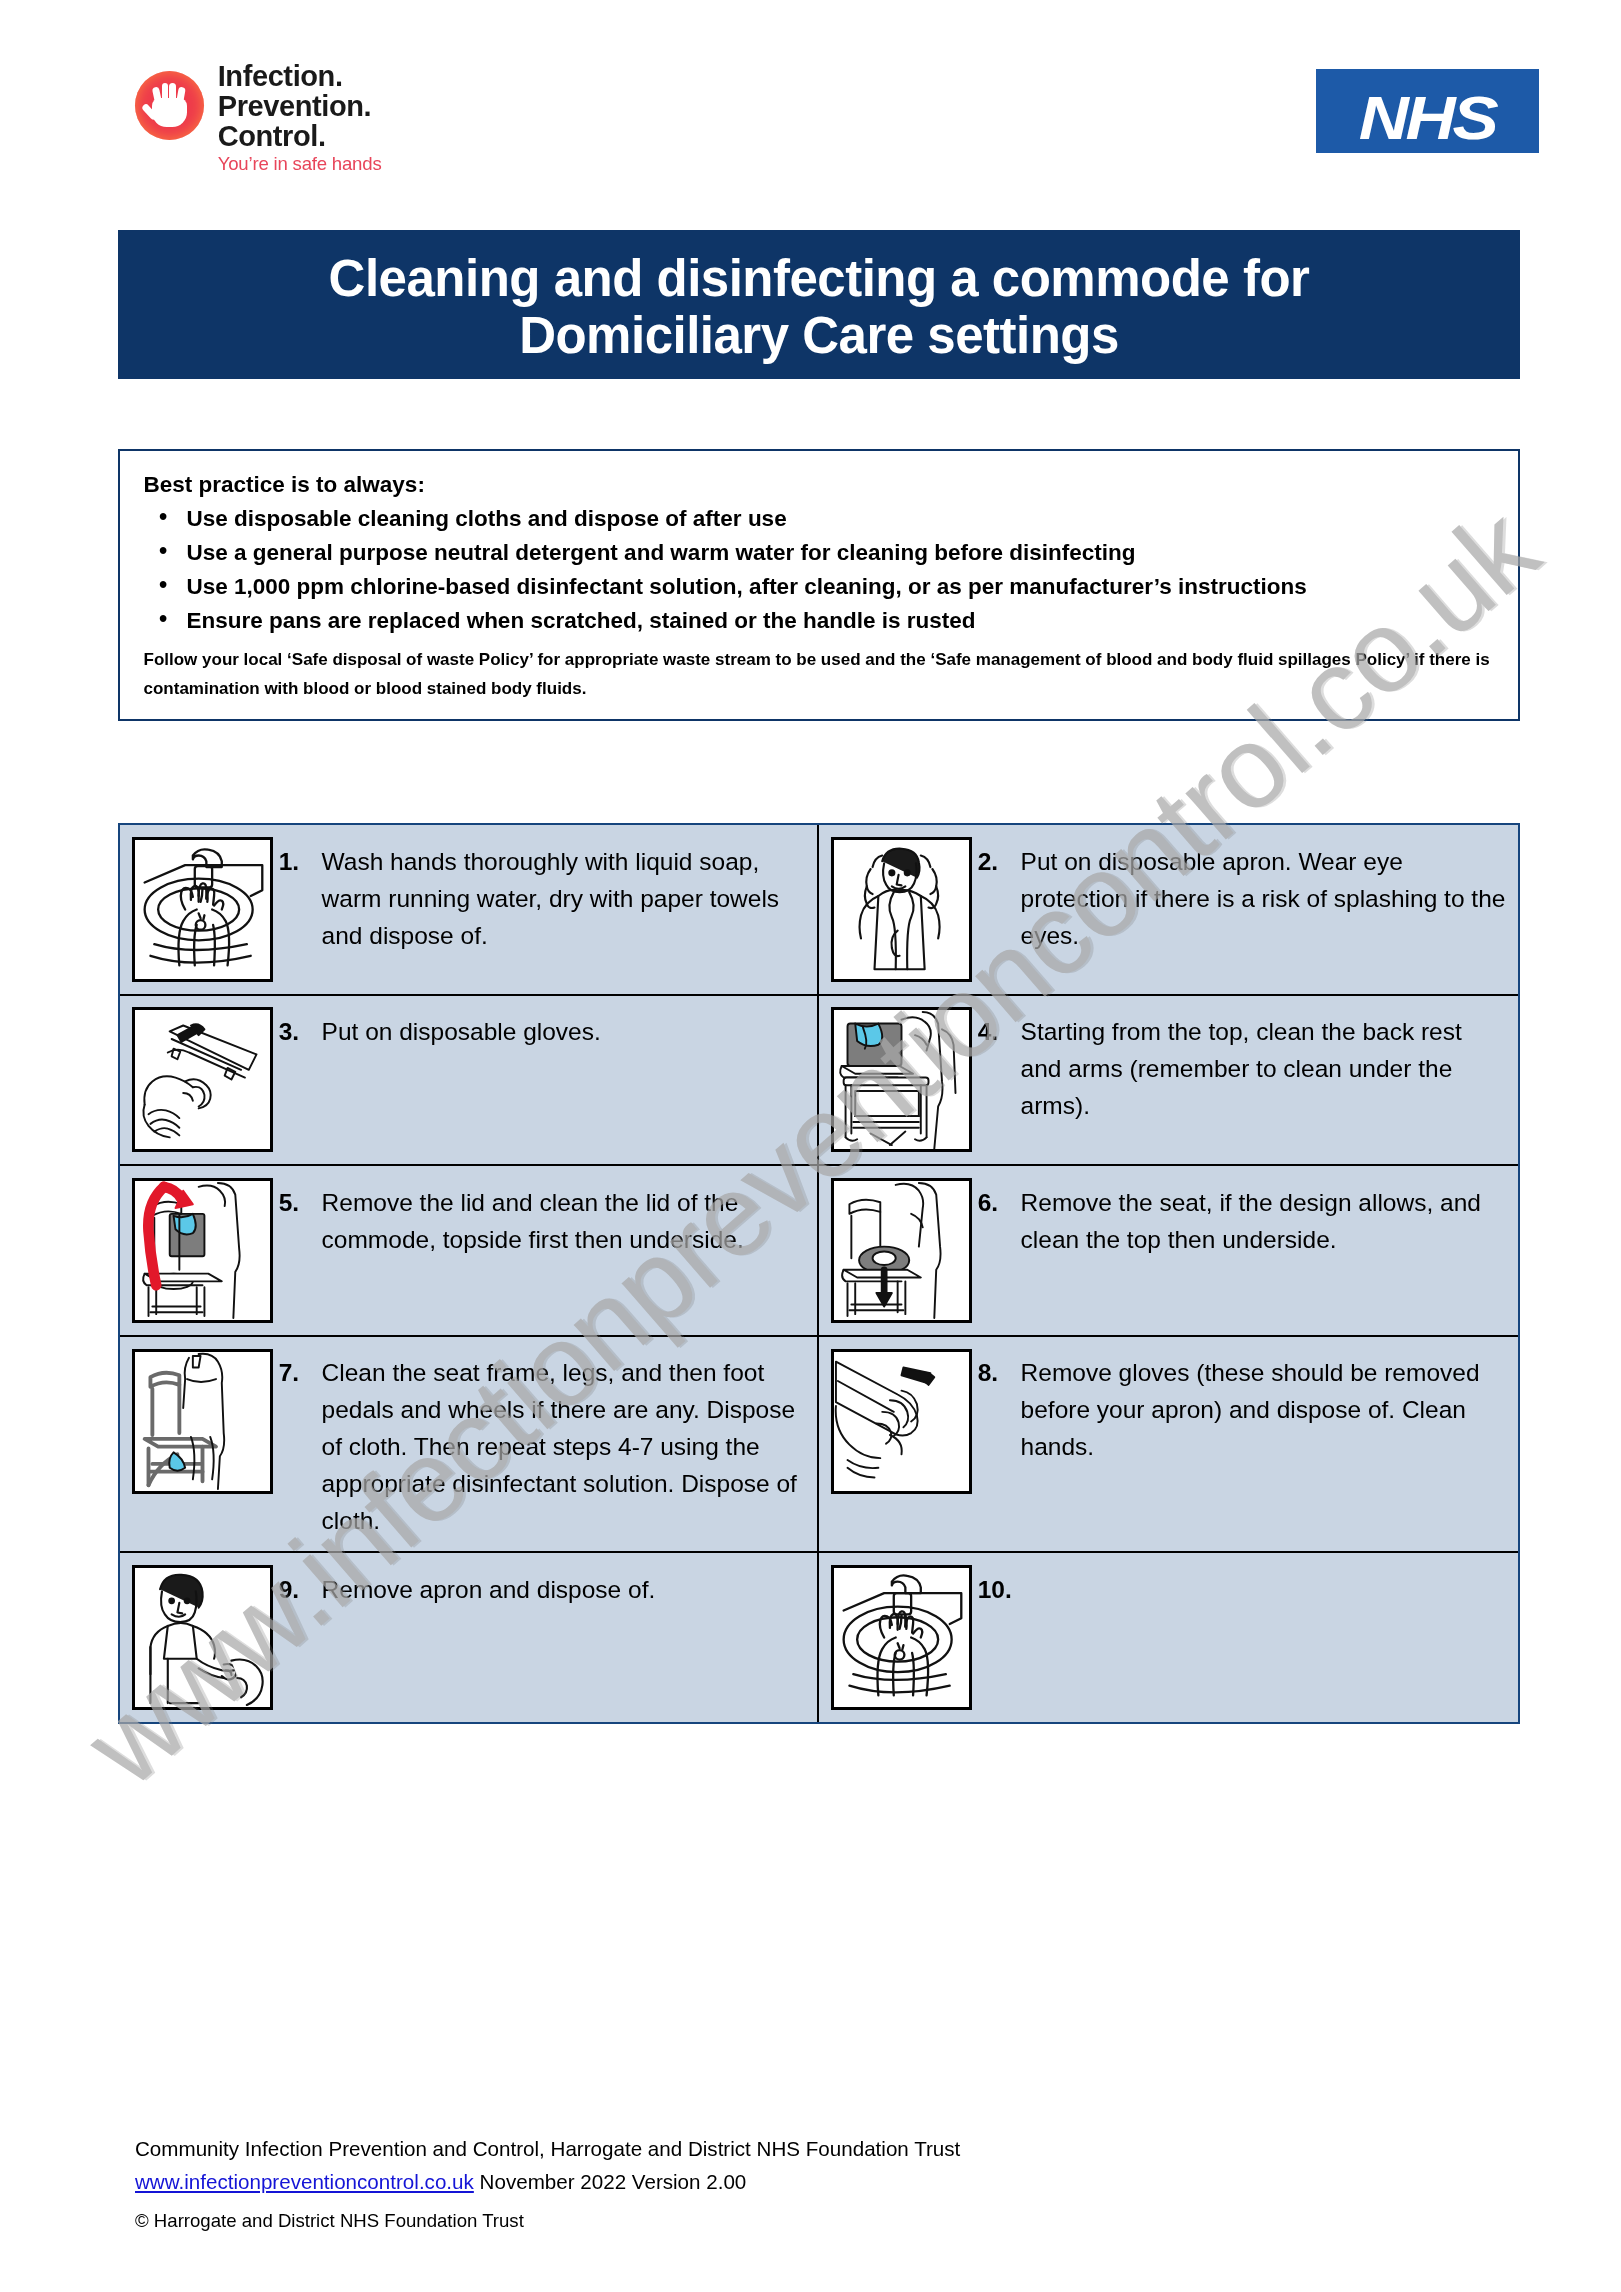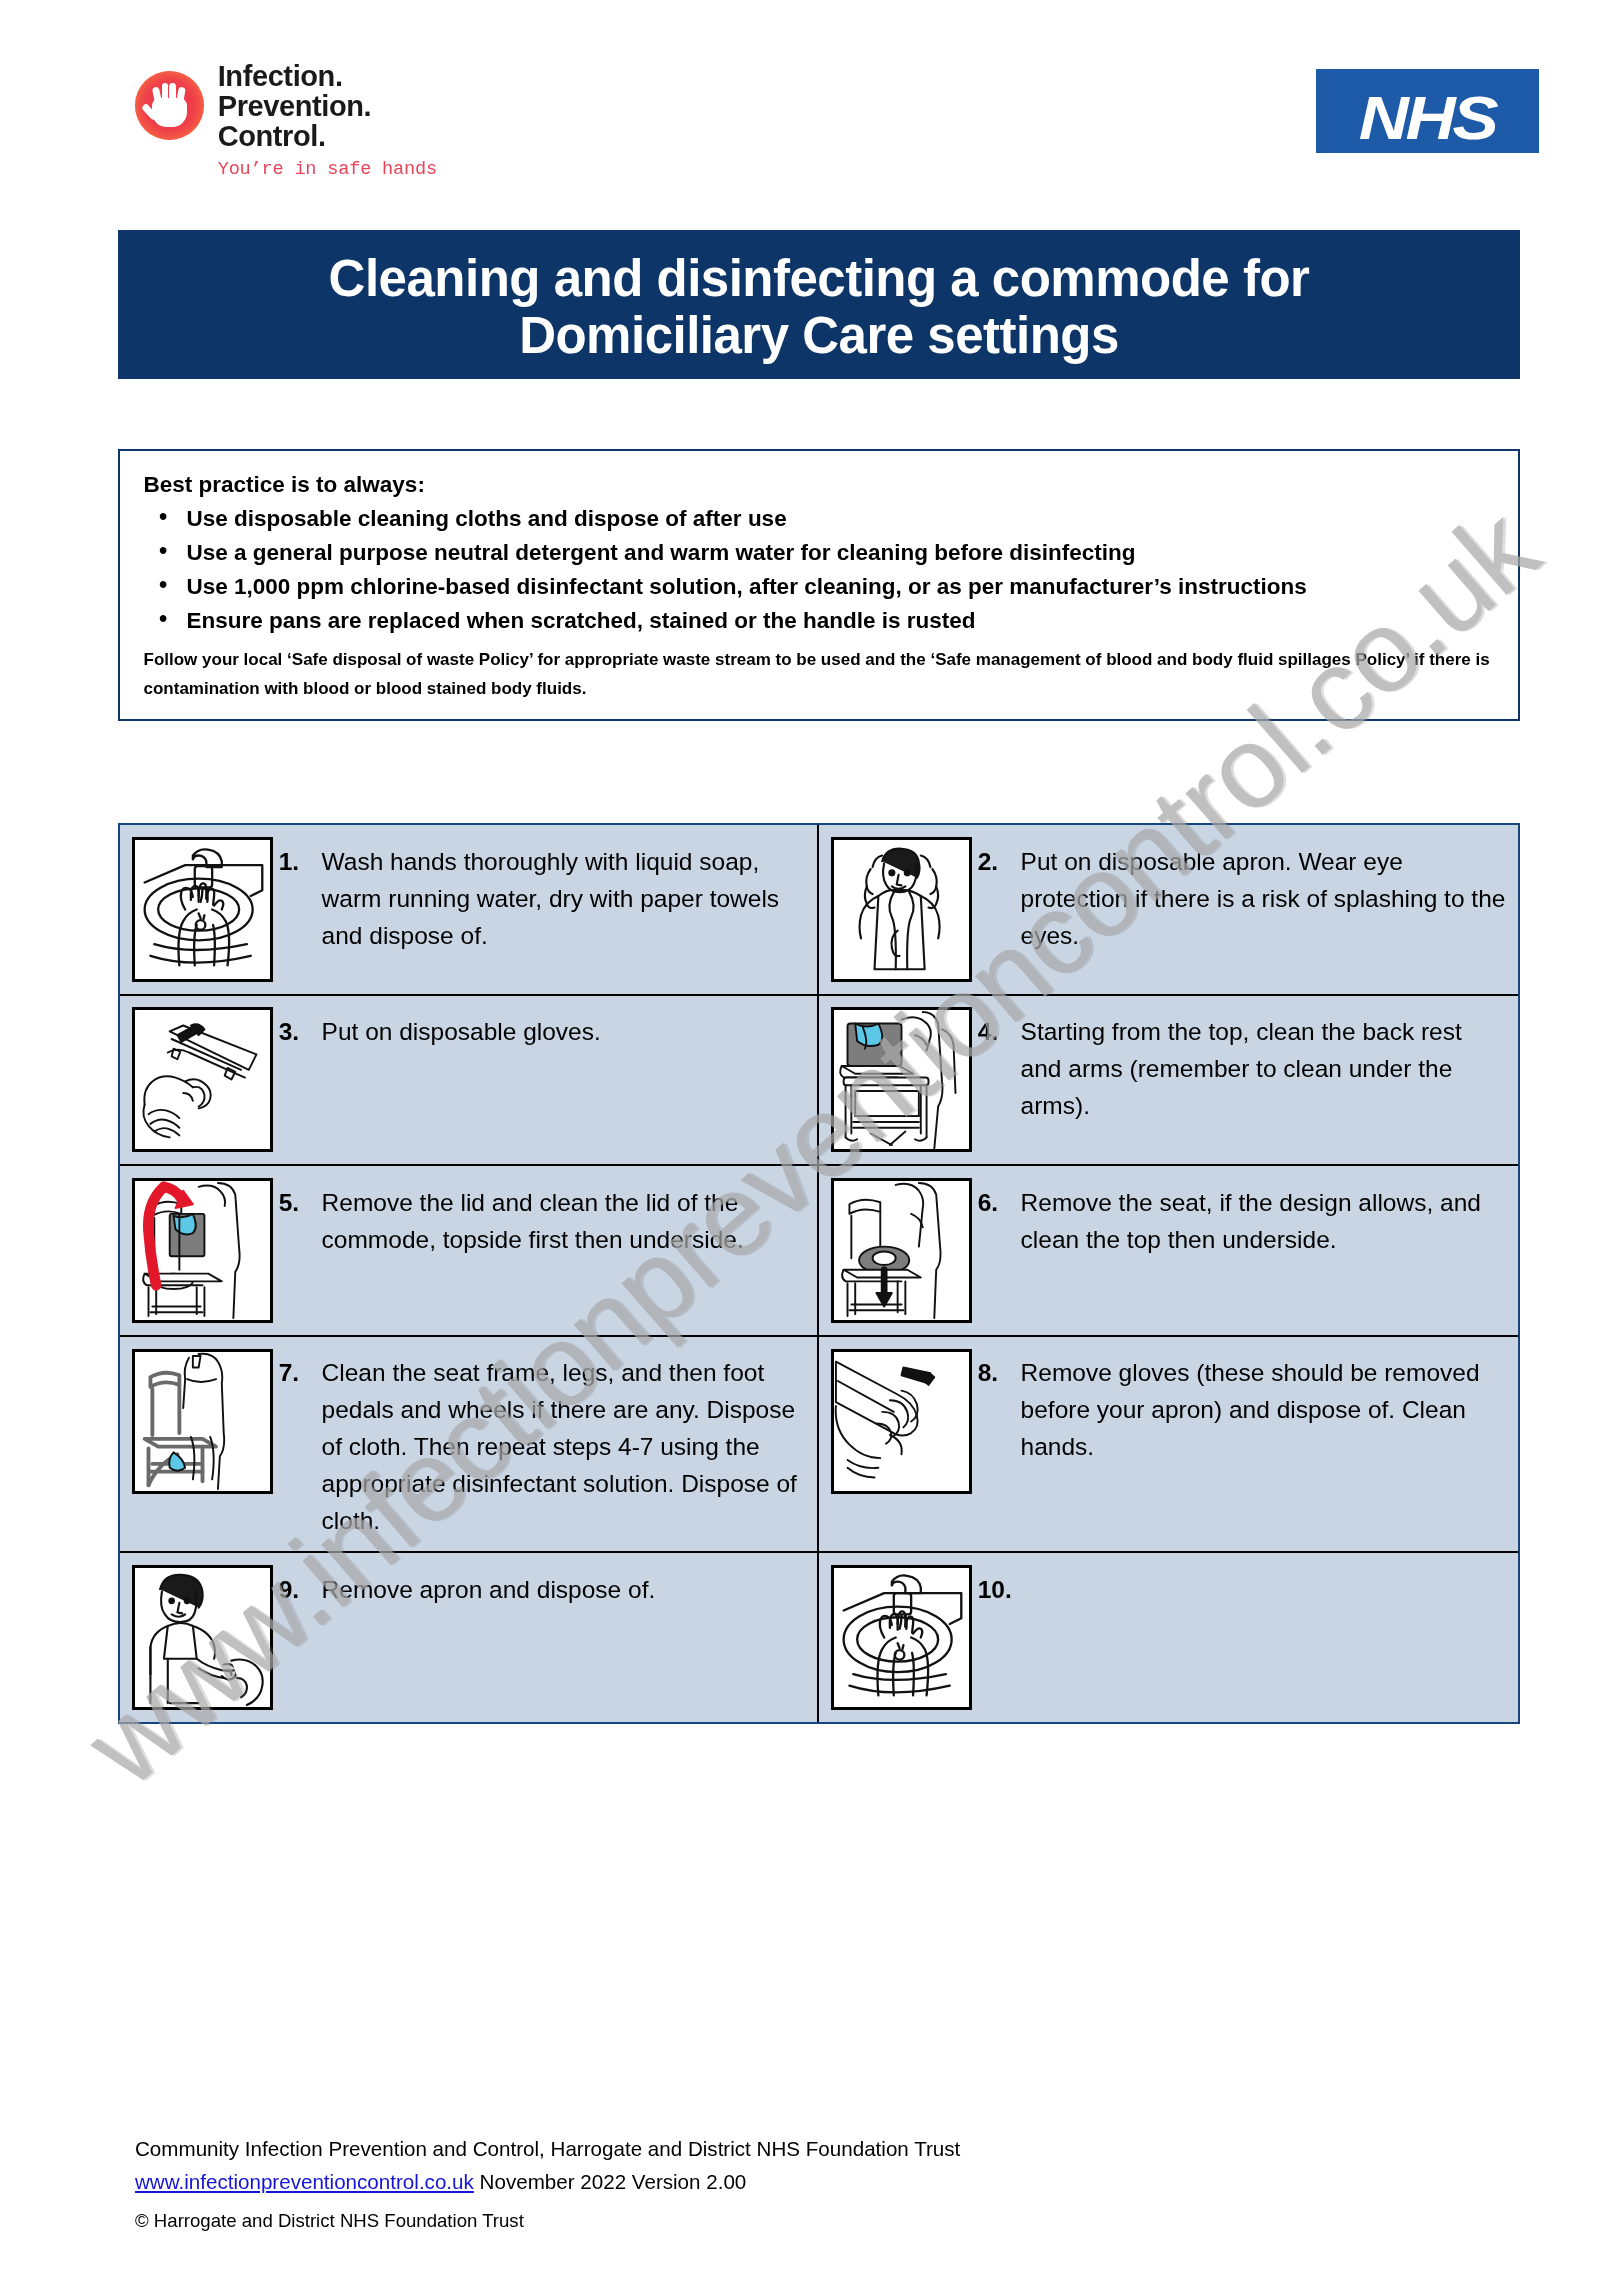--- a/index.html
+++ b/index.html
@@ -97,25 +97,25 @@
   }
   .ipc-word {
     font-family: "Liberation Sans", sans-serif;
     font-weight: bold;
     font-size: 29px;
     line-height: 30px;
     color: #1a1a1a;
     letter-spacing: -0.4px;
   }
   #ipc-tagline {
-    font-family: Liberation Mono, monospace;
+    font-family: Liberation Sans, sans-serif;
     font-size: 18.6px;
     line-height: 21.6px;
     color: #e8455a;
-    margin-top: 8px;
+    margin-top: 2px;
     letter-spacing: -0.2px;
   }
   #nhs-logo {
     position: absolute;
     right: 90px;
     top: 69px;
     width: 223px;
     height: 84px;
     background: #1d5aa8;
     display: flex;

